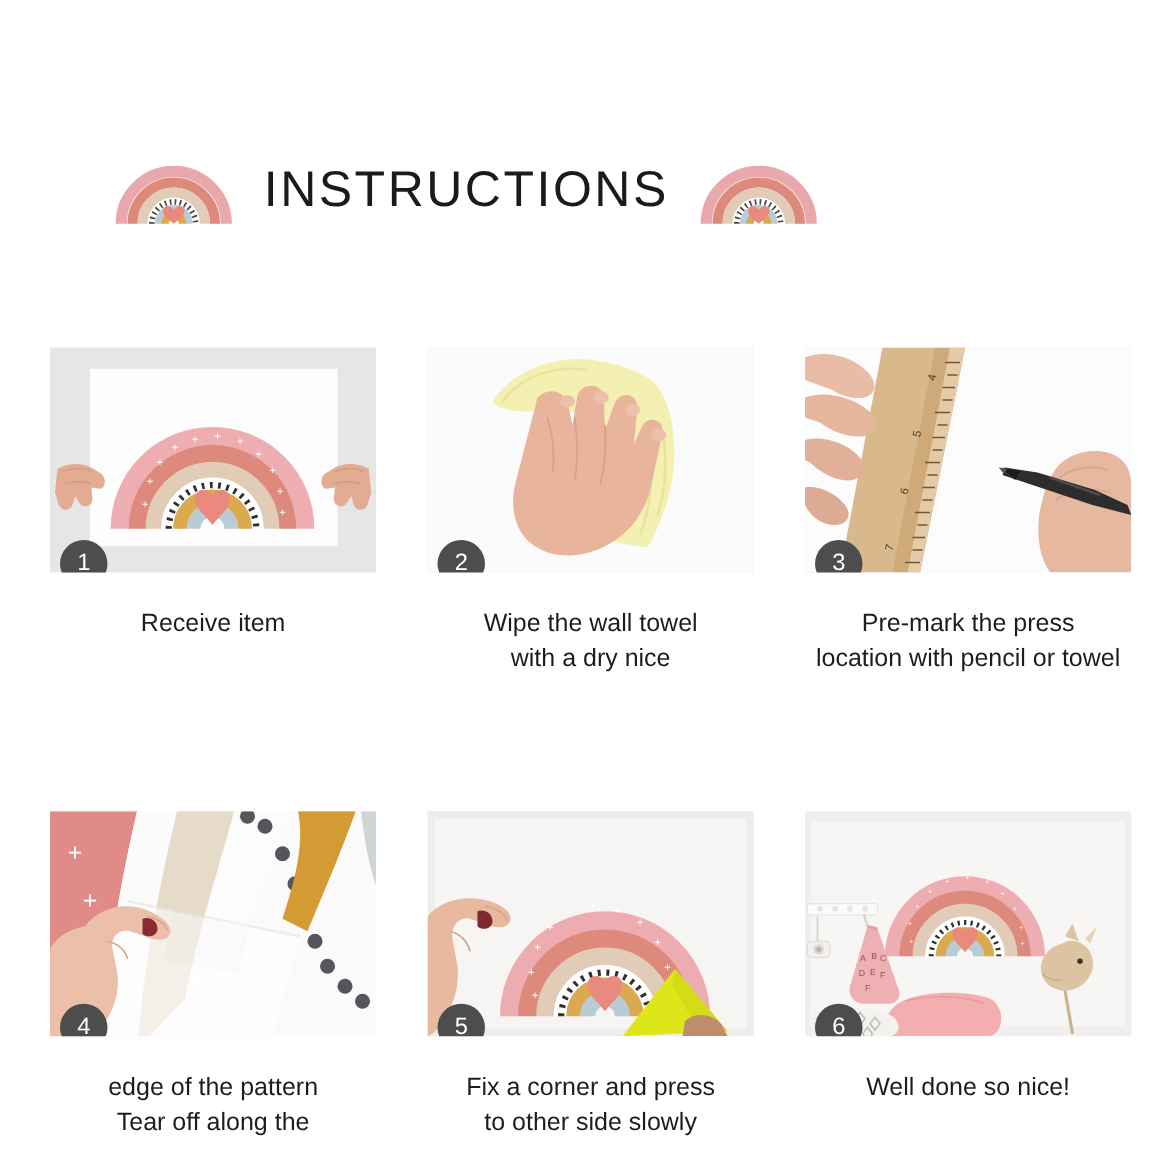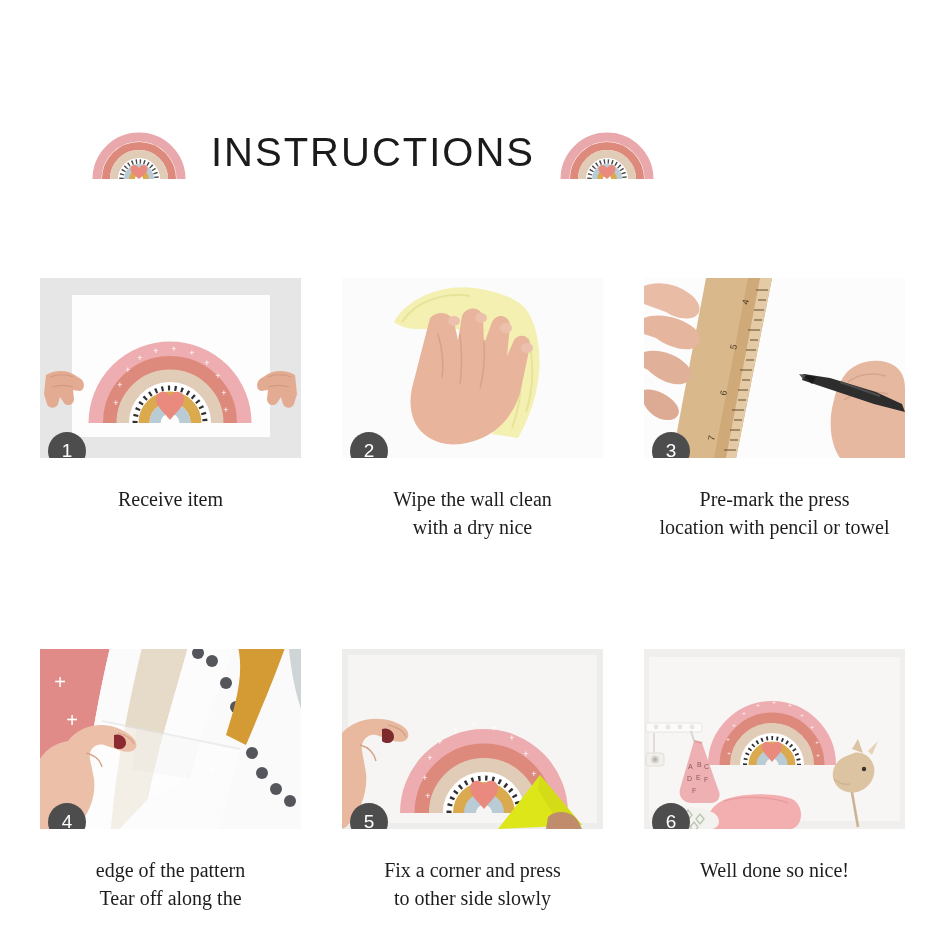--- a/index.html
+++ b/index.html
@@ -33,21 +33,21 @@
     background:#efefef;
   }
   .badge{
     position:absolute;left:8px;bottom:-12px;width:38px;height:38px;
     border-radius:50%;background:#4d4d4d;color:#ffffff;
     display:flex;align-items:center;justify-content:center;
     font-size:19px;font-family:"Liberation Sans", sans-serif;z-index:40;
   }
   .caption{
     margin-top:27px;text-align:center;font-size:20px;line-height:28px;
-    color:#1d1d1d;font-family:Liberation Serif, serif;
+    color:#1d1d1d;font-family:Liberation Sans, sans-serif;
   }
   svg{display:block;}
 </style>
 </head>
 <body>
 
 <div class="header">
 
   <span class="deco-rainbow">
     <svg viewBox="0 0 96 58" width="96" height="58" aria-hidden="true">
@@ -151,21 +151,21 @@
           <path d="M142 62 C143 80 142 96 138 110" stroke="#d7a189" stroke-width="1.4" fill="none"></path>
           <ellipse cx="112" cy="43" rx="6" ry="5" fill="#ecc0ad"></ellipse>
           <ellipse cx="139" cy="40" rx="6" ry="5" fill="#ecc0ad"></ellipse>
           <ellipse cx="164" cy="50" rx="6" ry="5" fill="#ecc0ad"></ellipse>
           <ellipse cx="185" cy="70" rx="6" ry="5" fill="#ecc0ad"></ellipse>
         </g>
       </svg>
       <div class="badge">2</div>
     </div>
     <div class="caption">
-      <div>Wipe the wall clean</div>
+      <div>Wipe the wall towel</div>
       <div>with a dry nice</div>
     </div>
   </div>
 
   <div class="cell">
     <div class="photo">
       <svg viewBox="0 0 261 180" width="261" height="180">
         <rect x="0" y="0" width="261" height="180" fill="#fcfcfc"></rect>
 
         <g>

